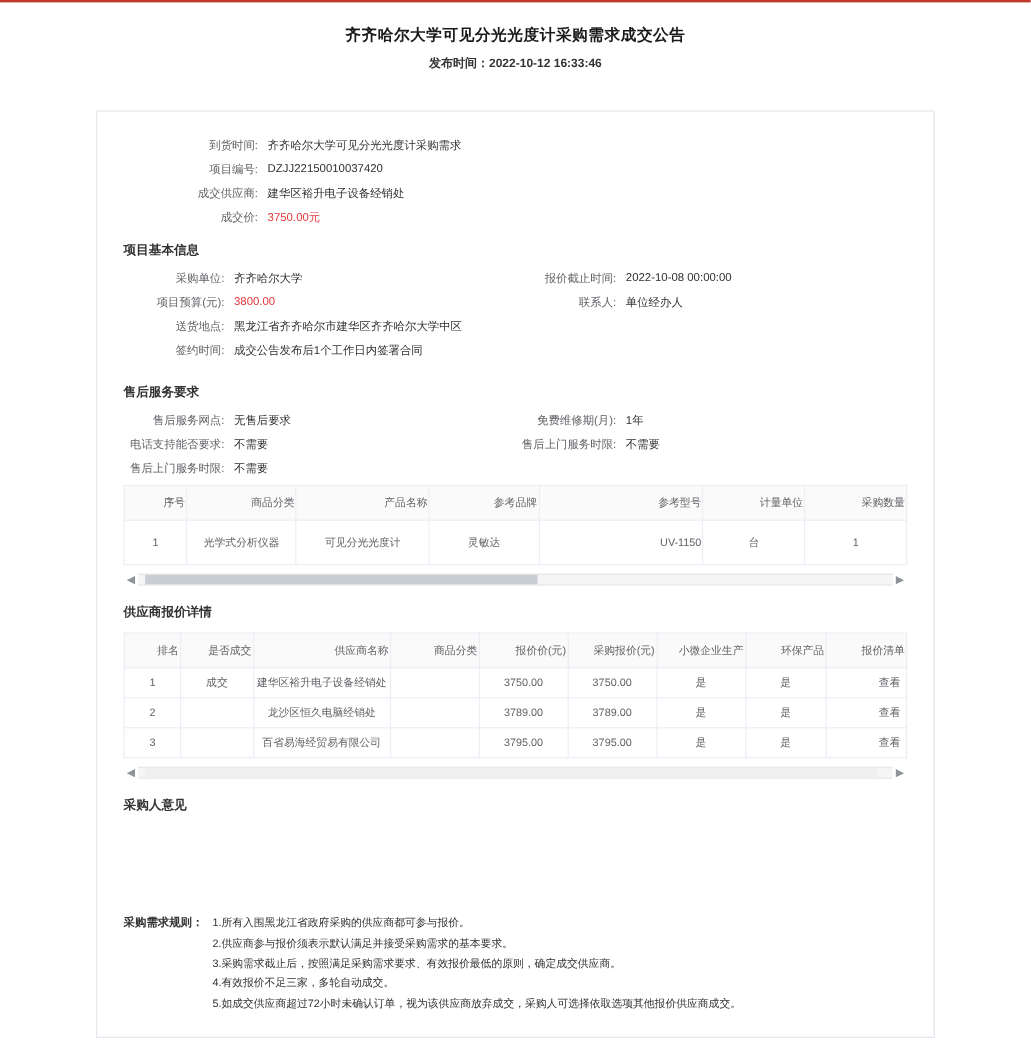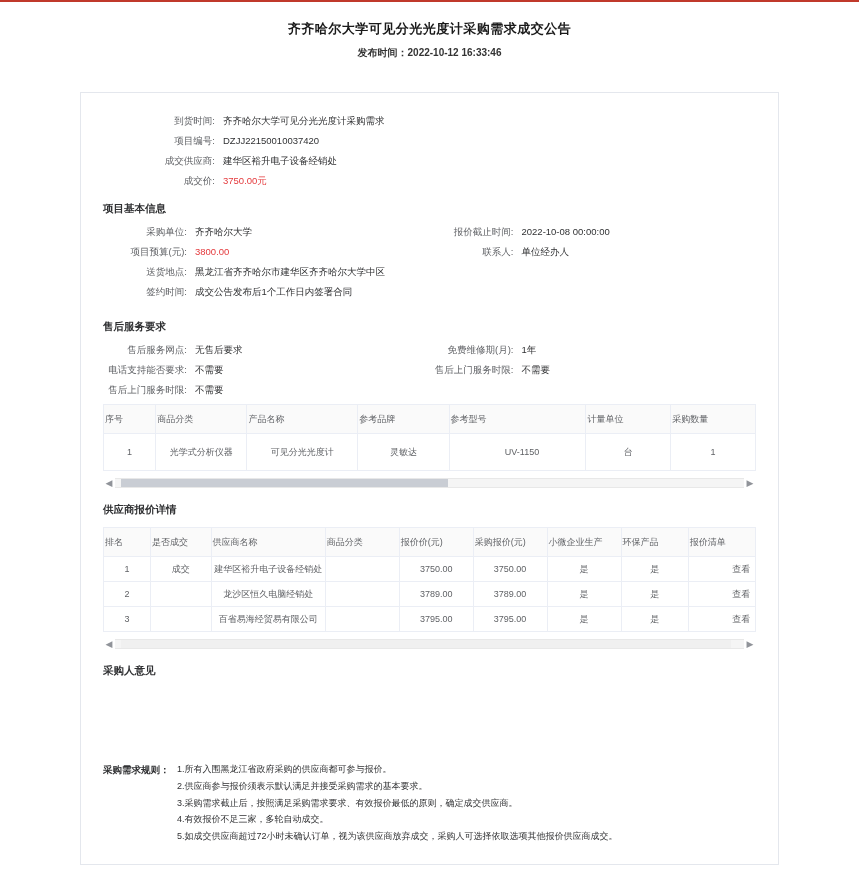--- a/index.html
+++ b/index.html
@@ -98,21 +98,21 @@
     font-size: 9px;
     color: #5a5e66;
     table-layout: fixed;
   }
   table.grid th {
     background: #fafafa;
     border: 1px solid #ebeef5;
     font-weight: normal;
     color: #606266;
     height: 26px;
-    text-align: left;
+    text-align: right;
     font-size: 9px;
   }
   table.grid td {
     border: 1px solid #ebeef5;
     height: 34px;
     text-align: center;
     color: #606266;
     font-size: 9px;
   }
   table.grid.tight td {
@@ -288,21 +288,21 @@
           <th>计量单位</th>
           <th>采购数量</th>
         </tr>
       </thead>
       <tbody>
         <tr>
           <td>1</td>
           <td>光学式分析仪器</td>
           <td>可见分光光度计</td>
           <td>灵敏达</td>
-          <td style="text-align:center;padding-left:10px">UV-1150</td>
+          <td style="text-align:right;padding-left:10px">UV-1150</td>
           <td>台</td>
           <td>1</td>
         </tr>
       </tbody>
     </table>
     <div class="hscroll">
       <div class="arrow">◀</div>
       <div class="track">
         <div class="thumb"></div>
       </div>

